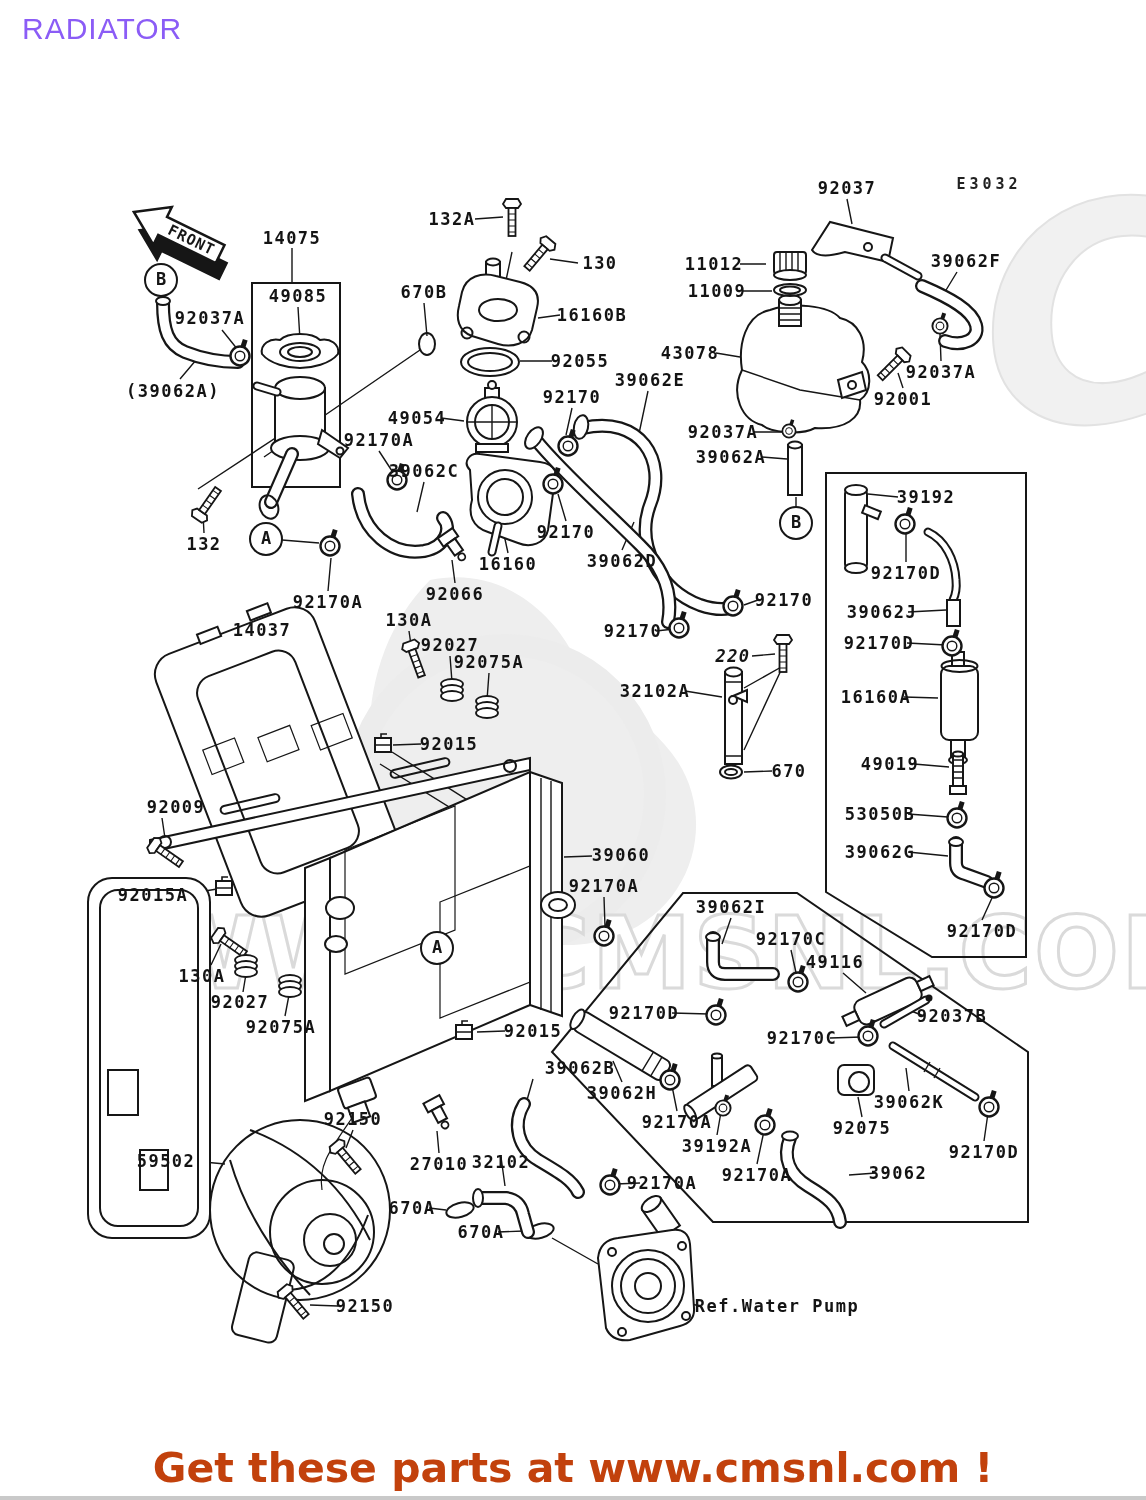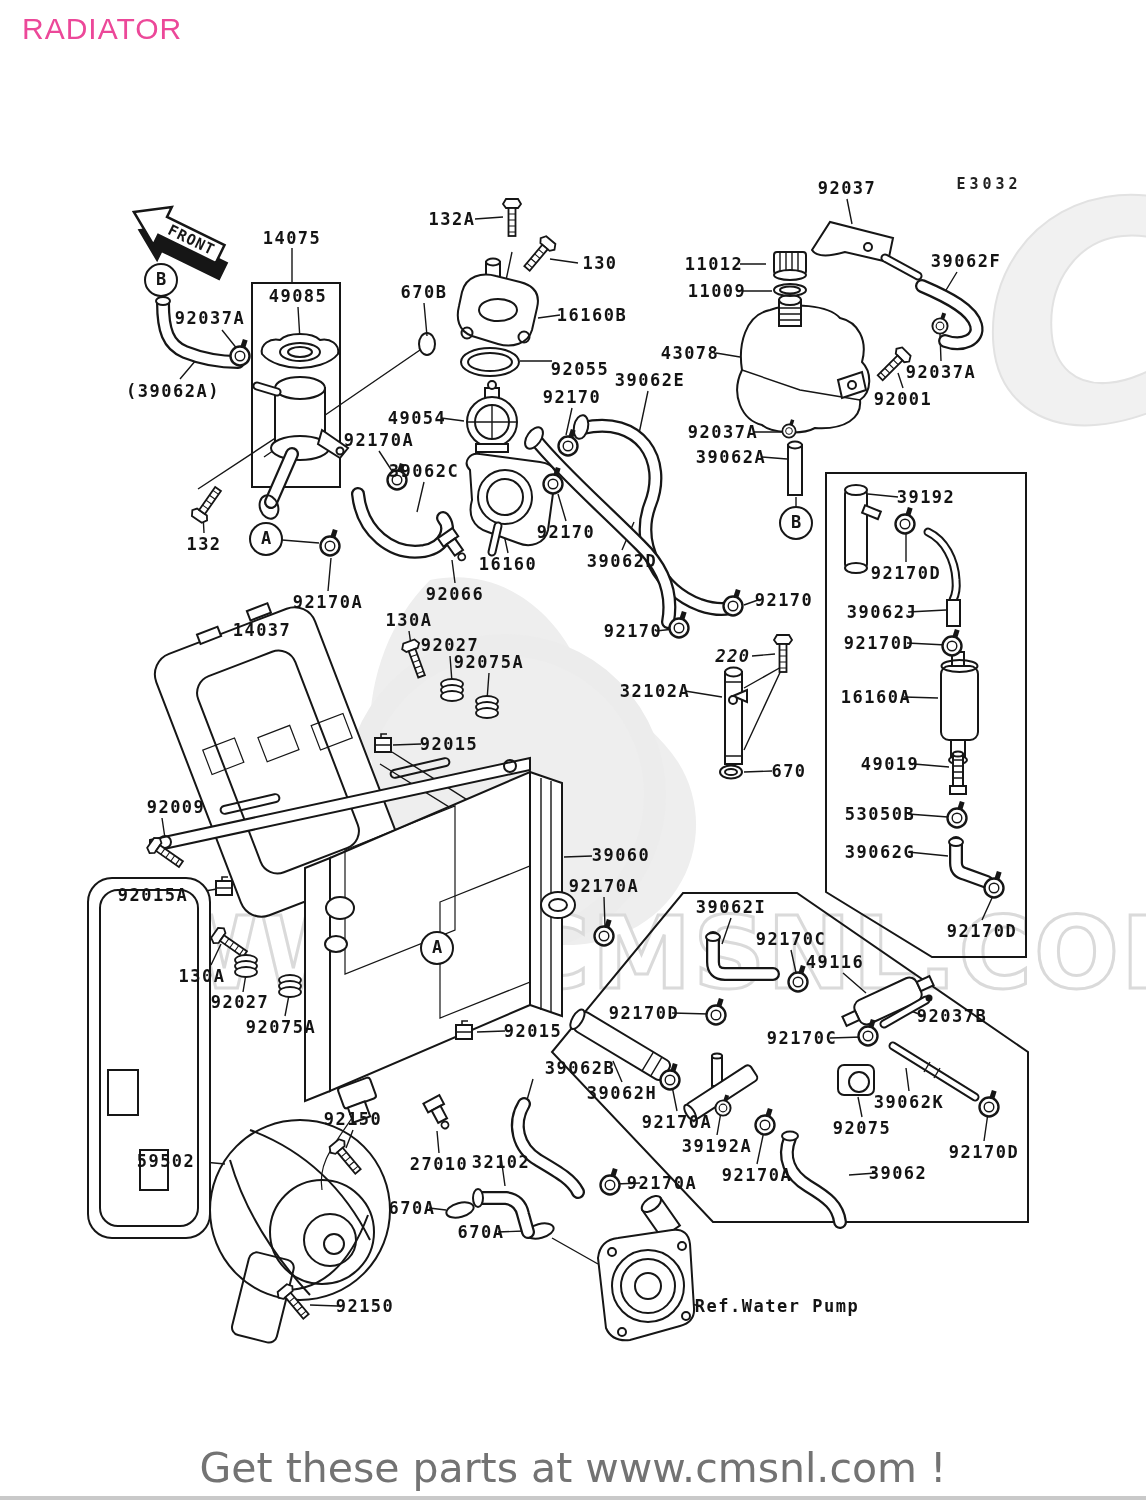--- a/index.html
+++ b/index.html
@@ -1,18 +1,18 @@
 <!DOCTYPE html>
 <html><head>
 <meta charset="utf-8">
 <style>
   html,body{margin:0;padding:0;background:#fff}
   .page{position:relative;width:1146px;height:1500px;background:#ffffff;overflow:hidden;
         font-family:"Liberation Sans",sans-serif}
-  .title{position:absolute;left:22px;top:12px;font-size:30px;letter-spacing:1px;color:#ec4899;white-space:nowrap}
+  .title{position:absolute;left:22px;top:12px;font-size:30px;letter-spacing:1px;color:#8b5cf6;white-space:nowrap}
   .diagram-svg{position:absolute;left:0;top:0}
   .label-layer{position:absolute;left:0;top:0;width:100%;height:100%;pointer-events:none}
   .part-label{position:absolute;transform:translate(-50%,-50%);
         font-family:"DejaVu Sans Mono",monospace;font-weight:bold;font-size:17px;
         letter-spacing:1.5px;color:#141414;white-space:nowrap}
   .code-label{position:absolute;transform:translate(-50%,-50%);
         font-family:"DejaVu Sans Mono",monospace;font-weight:bold;font-size:15px;
         letter-spacing:4px;color:#222;white-space:nowrap}
   .ref-marker{position:absolute;width:30px;height:30px;margin-left:-17px;margin-top:-17px;
         border:2.5px solid #161616;border-radius:50%;background:#fff;text-align:center;
@@ -425,21 +425,21 @@
     <use href="#clip" transform="translate(383,745)"></use>
     <use href="#clip" transform="translate(224,888)"></use>
     <use href="#clip" transform="translate(464,1032)"></use>
   </svg>
 
   <div class="label-layer" id="labels">
       <div class="part-label" style="left: 452px; top: 219px;">132A</div>
       <div class="part-label" style="left: 600px; top: 263px;">130</div>
       <div class="part-label" style="left: 592px; top: 315px;">16160B</div>
       <div class="part-label" style="left: 424px; top: 292px;">670B</div>
-      <div class="part-label" style="left: 580px; top: 361px; margin-top: 8px;">92055</div>
+      <div class="part-label" style="left: 580px; top: 361px;">92055</div>
       <div class="part-label" style="left: 292px; top: 238px;">14075</div>
       <div class="part-label" style="left: 298px; top: 296px;">49085</div>
       <div class="part-label" style="left: 210px; top: 318px;">92037A</div>
       <div class="part-label" style="left: 173px; top: 391px;">(39062A)</div>
       <div class="part-label" style="left: 847px; top: 188px;">92037</div>
       <div class="part-label" style="left: 714px; top: 264px;">11012</div>
       <div class="part-label" style="left: 717px; top: 291px;">11009</div>
       <div class="part-label" style="left: 966px; top: 261px;">39062F</div>
       <div class="part-label" style="left: 690px; top: 353px;">43078</div>
       <div class="part-label" style="left: 941px; top: 372px;">92037A</div>
@@ -509,16 +509,16 @@
       <div class="part-label" style="left: 880px; top: 852px;">39062G</div>
       <div class="part-label" style="left: 982px; top: 931px;">92170D</div>
       <div class="ref-marker" style="left: 161px; top: 280px;">B</div>
       <div class="ref-marker" style="left: 266px; top: 539px;">A</div>
       <div class="ref-marker" style="left: 796px; top: 523px;">B</div>
       <div class="ref-marker" style="left: 437px; top: 948px;">A</div>
     </div>
 
   <div class="code-label" style="left:989px;top:184px">E3032</div>
 
-  <a class="footer" href="#" style="color: #737373;">Get these parts at www.cmsnl.com !</a>
+  <a class="footer" href="#" style="color: #c2410c; font-weight: bold;">Get these parts at www.cmsnl.com !</a>
 
   <div class="bottombar"></div>
 </div>
 
 </body></html>

